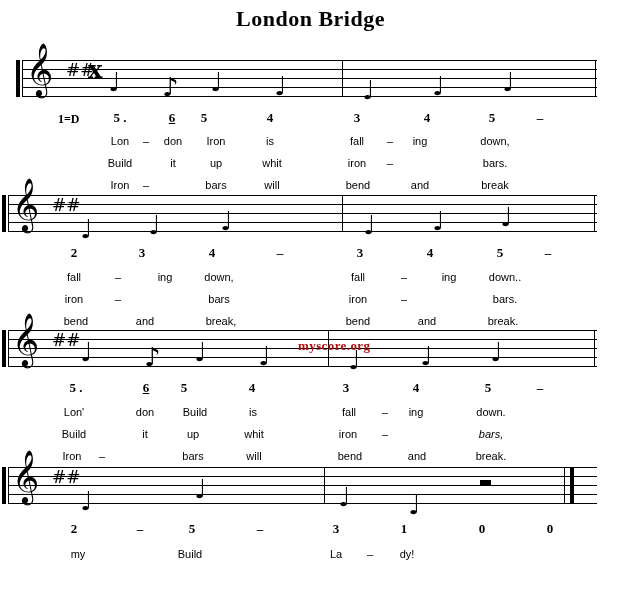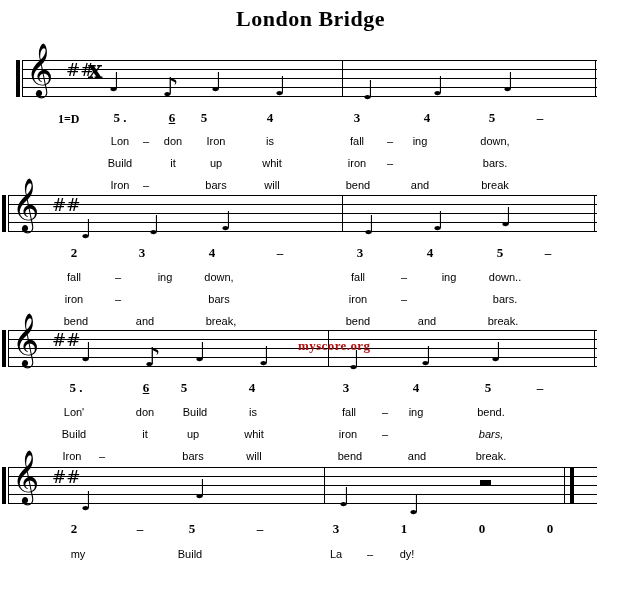--- a/index.html
+++ b/index.html
@@ -360,21 +360,21 @@
     </div>
 
     <div class="row" style="top:76px;">
       <div class="cell lyric" style="left:52px; width:44px;">Lon'</div>
       <div class="cell lyric" style="left:128px; width:34px;">don</div>
       <div class="cell lyric" style="left:170px; width:50px;">Build</div>
       <div class="cell lyric" style="left:240px; width:26px;">is</div>
       <div class="cell lyric" style="left:332px; width:34px;">fall</div>
       <div class="cell lyric" style="left:376px; width:18px;">–</div>
       <div class="cell lyric" style="left:400px; width:32px;">ing</div>
-      <div class="cell lyric" style="left:468px; width:46px;">bend.</div>
+      <div class="cell lyric" style="left:468px; width:46px;">down.</div>
     </div>
 
     <div class="row" style="top:98px;">
       <div class="cell lyric" style="left:52px; width:44px;">Build</div>
       <div class="cell lyric" style="left:128px; width:34px;">it</div>
       <div class="cell lyric" style="left:176px; width:34px;">up</div>
       <div class="cell lyric" style="left:234px; width:40px;">whit</div>
       <div class="cell lyric" style="left:330px; width:36px;">iron</div>
       <div class="cell lyric" style="left:376px; width:18px;">–</div>
       <div class="cell lyric" style="left:468px; width:46px;font-style:italic;">bars,</div>

